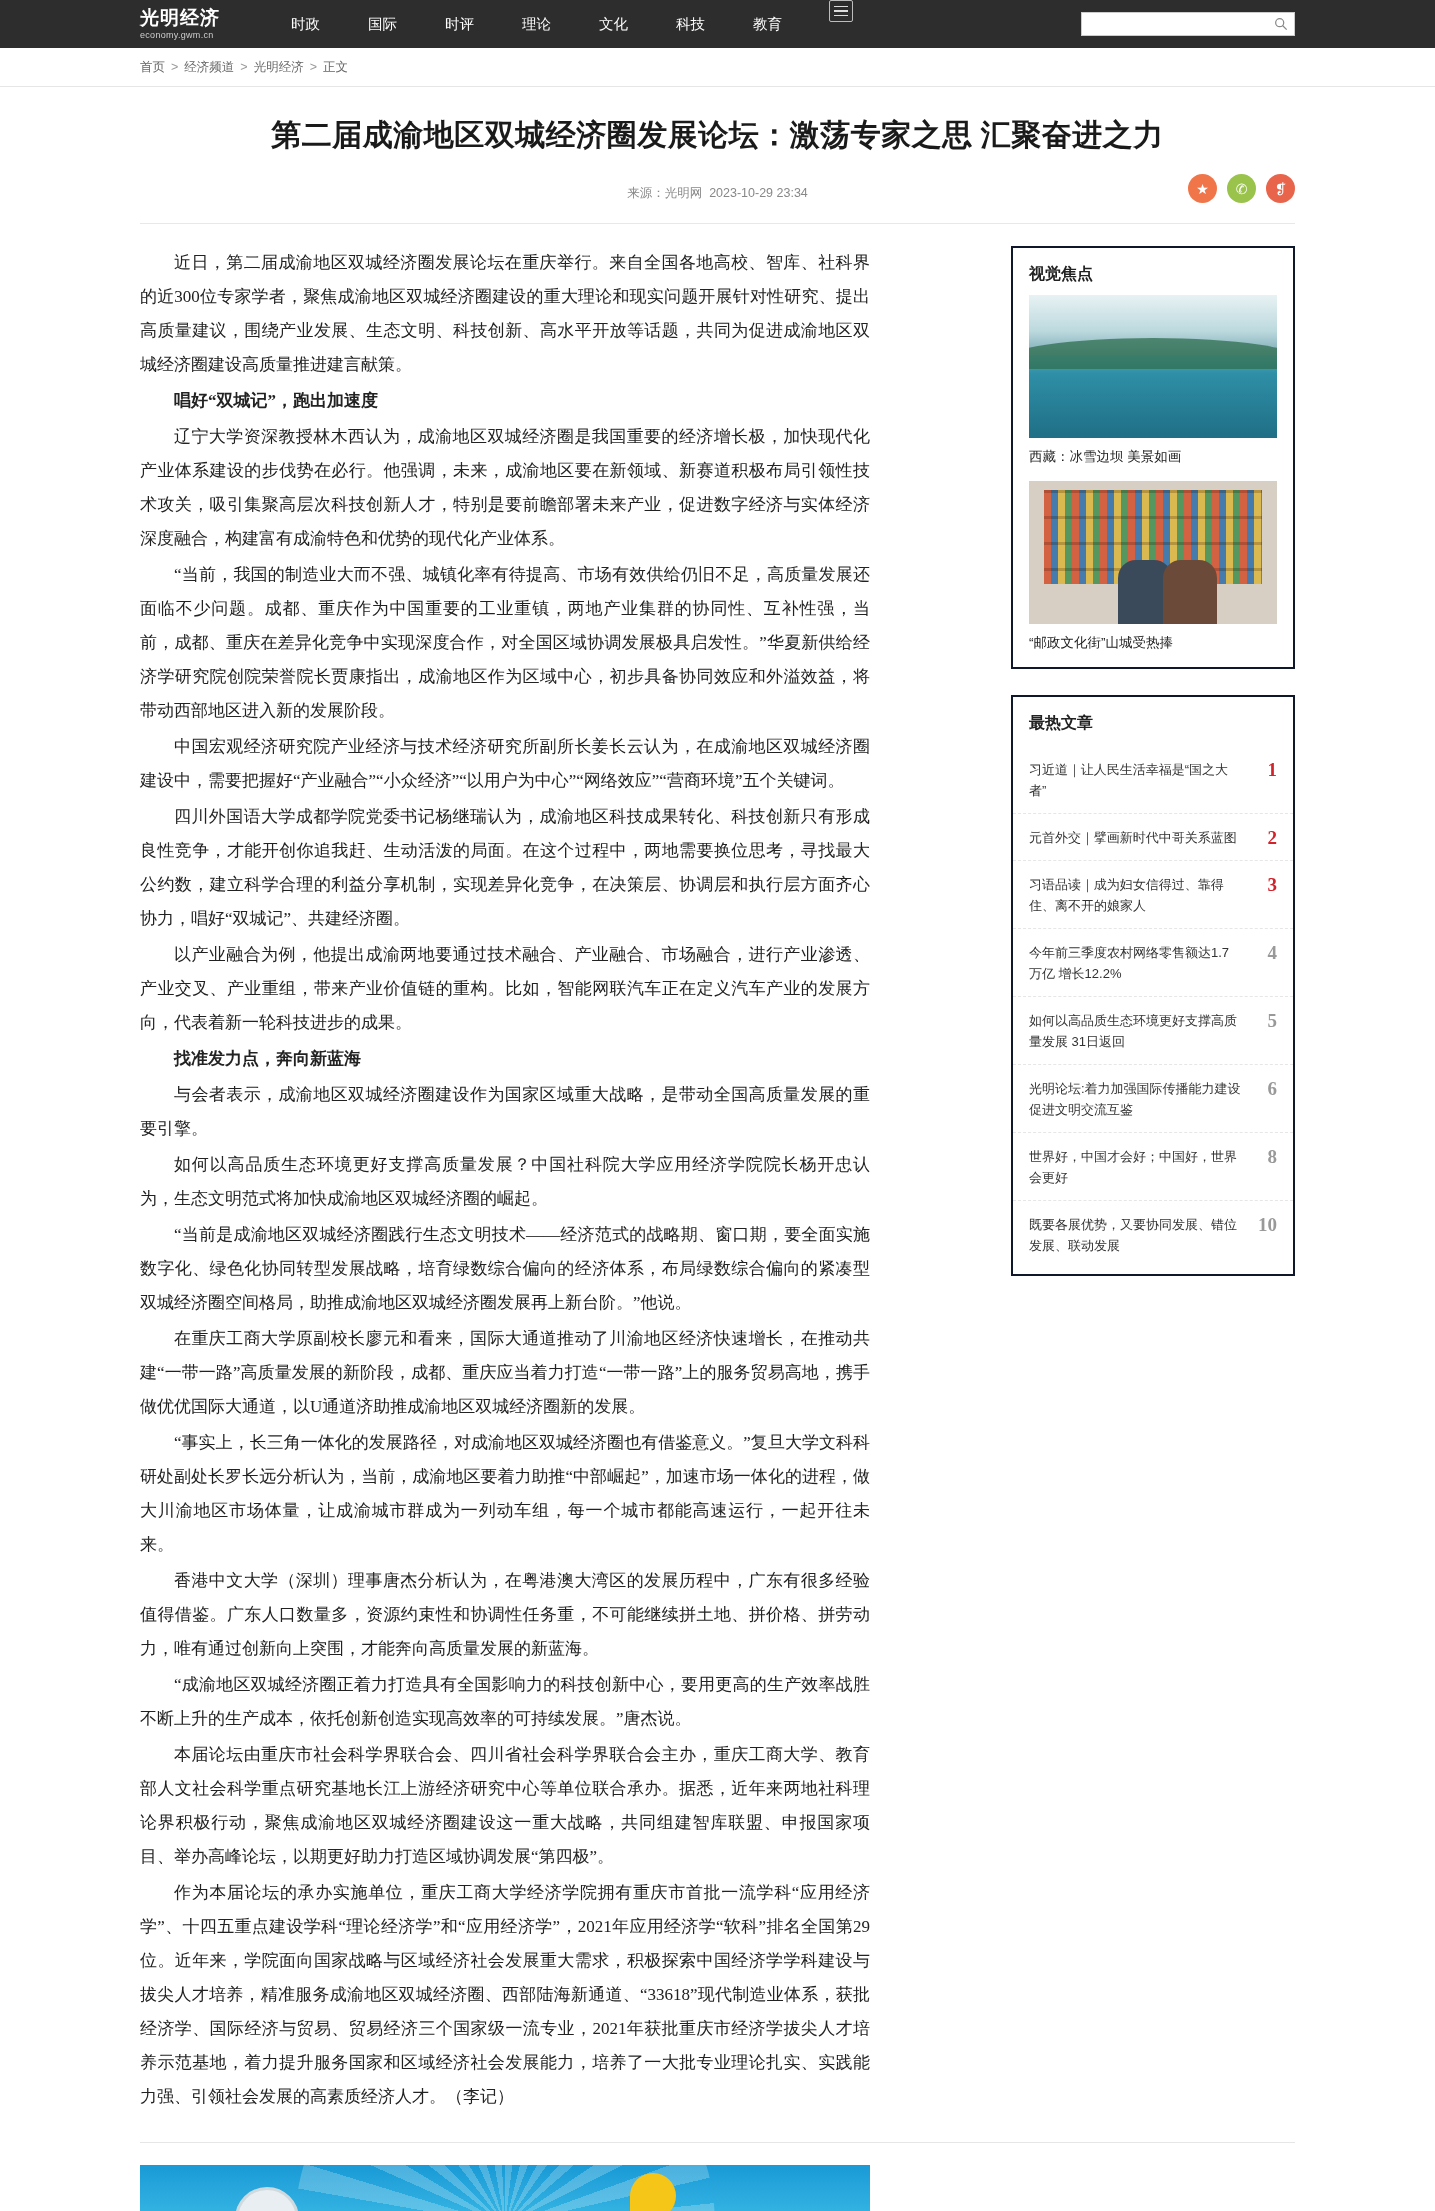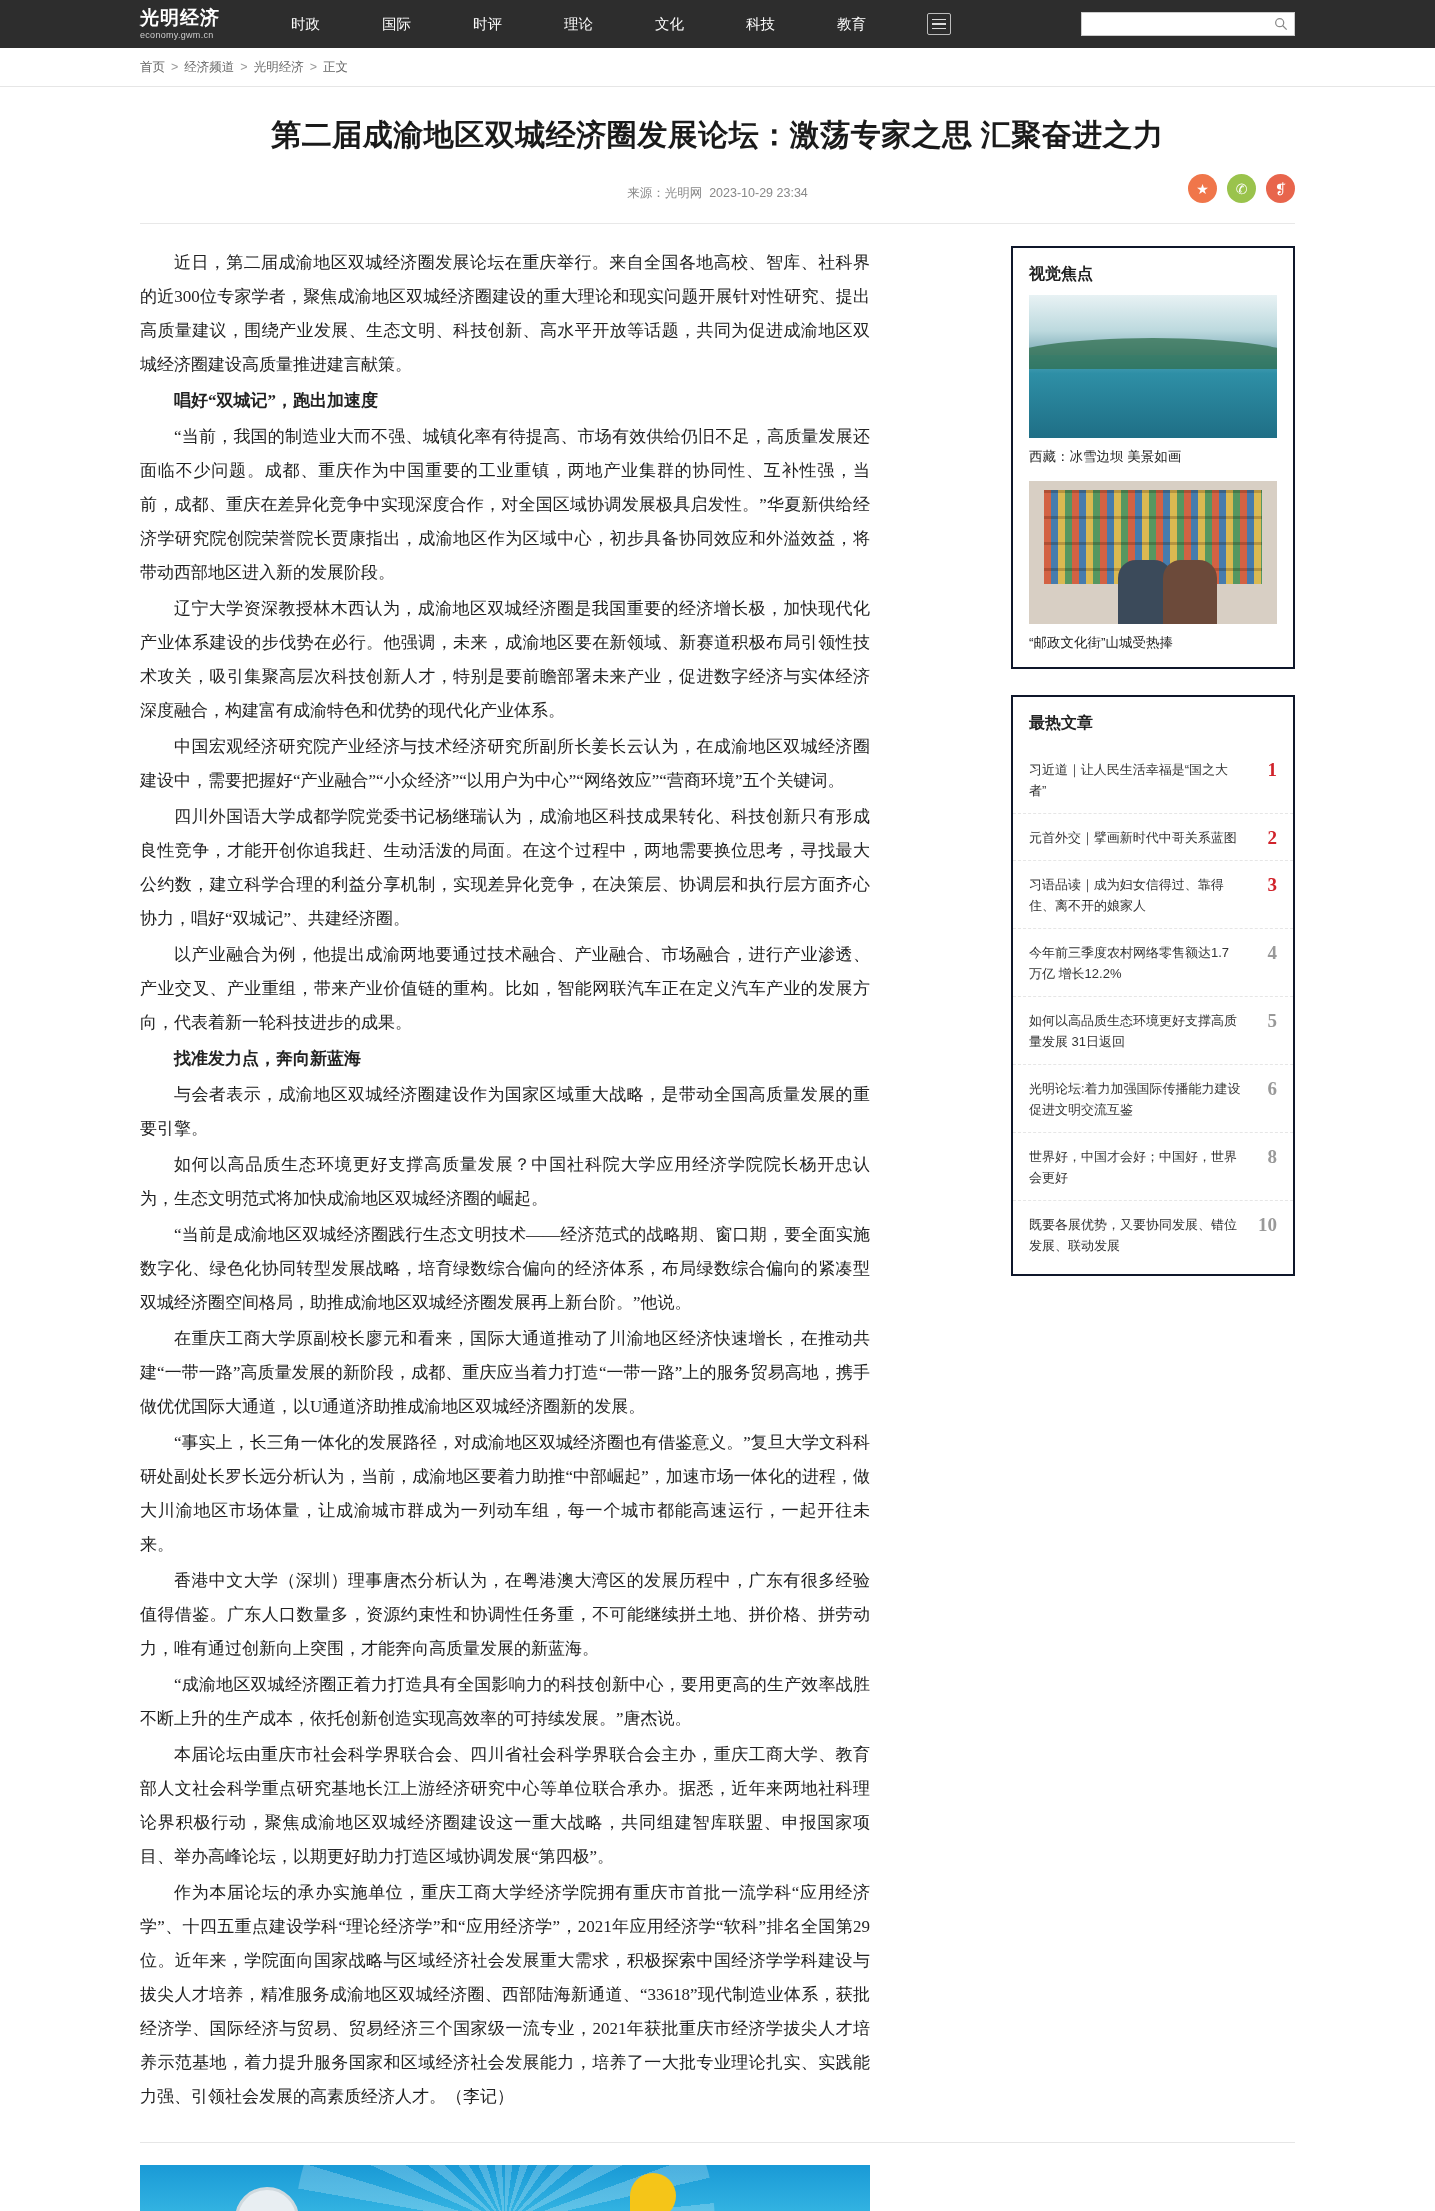--- a/index.html
+++ b/index.html
@@ -25,21 +25,21 @@
   .logo-main {
     font-family: "Liberation Serif", serif;
     font-size: 19px;
     font-weight: bold;
     color:#fff;
     letter-spacing: 1px;
     line-height: 1;
   }
   .logo-sub { font-size: 9px; color:#cfcfcf; letter-spacing:0.3px; margin-top:3px; }
   .logo-col { display:flex; flex-direction:column; }
-  .nav { display:flex; align-items:center; gap:16px; }
+  .nav { display:flex; align-items:flex-start; gap:2px; }
   .nav a {
     color:#fff; text-decoration:none; font-size: 14.5px;
     padding: 0 23px; line-height: 48px; display:inline-block;
   }
   .menu-icon {
     margin-left: 22px;
     width: 24px; height: 22px;
     border: 1px solid #bdbdbd;
     border-radius: 2px;
     display:flex; flex-direction:column; justify-content:center; align-items:center; gap:3px;
@@ -265,22 +265,22 @@
         <div class="share-btn share-wb">❡</div>
       </div>
     </div>
   </div>
 
   <div class="main">
 
     <div class="content">
       <p>近日，第二届成渝地区双城经济圈发展论坛在重庆举行。来自全国各地高校、智库、社科界的近300位专家学者，聚焦成渝地区双城经济圈建设的重大理论和现实问题开展针对性研究、提出高质量建议，围绕产业发展、生态文明、科技创新、高水平开放等话题，共同为促进成渝地区双城经济圈建设高质量推进建言献策。</p>
       <p class="sub">唱好“双城记”，跑出加速度</p>
+      <p>辽宁大学资深教授林木西认为，成渝地区双城经济圈是我国重要的经济增长极，加快现代化产业体系建设的步伐势在必行。他强调，未来，成渝地区要在新领域、新赛道积极布局引领性技术攻关，吸引集聚高层次科技创新人才，特别是要前瞻部署未来产业，促进数字经济与实体经济深度融合，构建富有成渝特色和优势的现代化产业体系。</p>
       <p>“当前，我国的制造业大而不强、城镇化率有待提高、市场有效供给仍旧不足，高质量发展还面临不少问题。成都、重庆作为中国重要的工业重镇，两地产业集群的协同性、互补性强，当前，成都、重庆在差异化竞争中实现深度合作，对全国区域协调发展极具启发性。”华夏新供给经济学研究院创院荣誉院长贾康指出，成渝地区作为区域中心，初步具备协同效应和外溢效益，将带动西部地区进入新的发展阶段。</p>
-      <p>辽宁大学资深教授林木西认为，成渝地区双城经济圈是我国重要的经济增长极，加快现代化产业体系建设的步伐势在必行。他强调，未来，成渝地区要在新领域、新赛道积极布局引领性技术攻关，吸引集聚高层次科技创新人才，特别是要前瞻部署未来产业，促进数字经济与实体经济深度融合，构建富有成渝特色和优势的现代化产业体系。</p>
       <p>中国宏观经济研究院产业经济与技术经济研究所副所长姜长云认为，在成渝地区双城经济圈建设中，需要把握好“产业融合”“小众经济”“以用户为中心”“网络效应”“营商环境”五个关键词。</p>
       <p>四川外国语大学成都学院党委书记杨继瑞认为，成渝地区科技成果转化、科技创新只有形成良性竞争，才能开创你追我赶、生动活泼的局面。在这个过程中，两地需要换位思考，寻找最大公约数，建立科学合理的利益分享机制，实现差异化竞争，在决策层、协调层和执行层方面齐心协力，唱好“双城记”、共建经济圈。</p>
       <p>以产业融合为例，他提出成渝两地要通过技术融合、产业融合、市场融合，进行产业渗透、产业交叉、产业重组，带来产业价值链的重构。比如，智能网联汽车正在定义汽车产业的发展方向，代表着新一轮科技进步的成果。</p>
       <p class="sub">找准发力点，奔向新蓝海</p>
       <p>与会者表示，成渝地区双城经济圈建设作为国家区域重大战略，是带动全国高质量发展的重要引擎。</p>
       <p>如何以高品质生态环境更好支撑高质量发展？中国社科院大学应用经济学院院长杨开忠认为，生态文明范式将加快成渝地区双城经济圈的崛起。</p>
       <p>“当前是成渝地区双城经济圈践行生态文明技术——经济范式的战略期、窗口期，要全面实施数字化、绿色化协同转型发展战略，培育绿数综合偏向的经济体系，布局绿数综合偏向的紧凑型双城经济圈空间格局，助推成渝地区双城经济圈发展再上新台阶。”他说。</p>
       <p>在重庆工商大学原副校长廖元和看来，国际大通道推动了川渝地区经济快速增长，在推动共建“一带一路”高质量发展的新阶段，成都、重庆应当着力打造“一带一路”上的服务贸易高地，携手做优优国际大通道，以U通道济助推成渝地区双城经济圈新的发展。</p>
       <p>“事实上，长三角一体化的发展路径，对成渝地区双城经济圈也有借鉴意义。”复旦大学文科科研处副处长罗长远分析认为，当前，成渝地区要着力助推“中部崛起”，加速市场一体化的进程，做大川渝地区市场体量，让成渝城市群成为一列动车组，每一个城市都能高速运行，一起开往未来。</p>
       <p>香港中文大学（深圳）理事唐杰分析认为，在粤港澳大湾区的发展历程中，广东有很多经验值得借鉴。广东人口数量多，资源约束性和协调性任务重，不可能继续拼土地、拼价格、拼劳动力，唯有通过创新向上突围，才能奔向高质量发展的新蓝海。</p>

